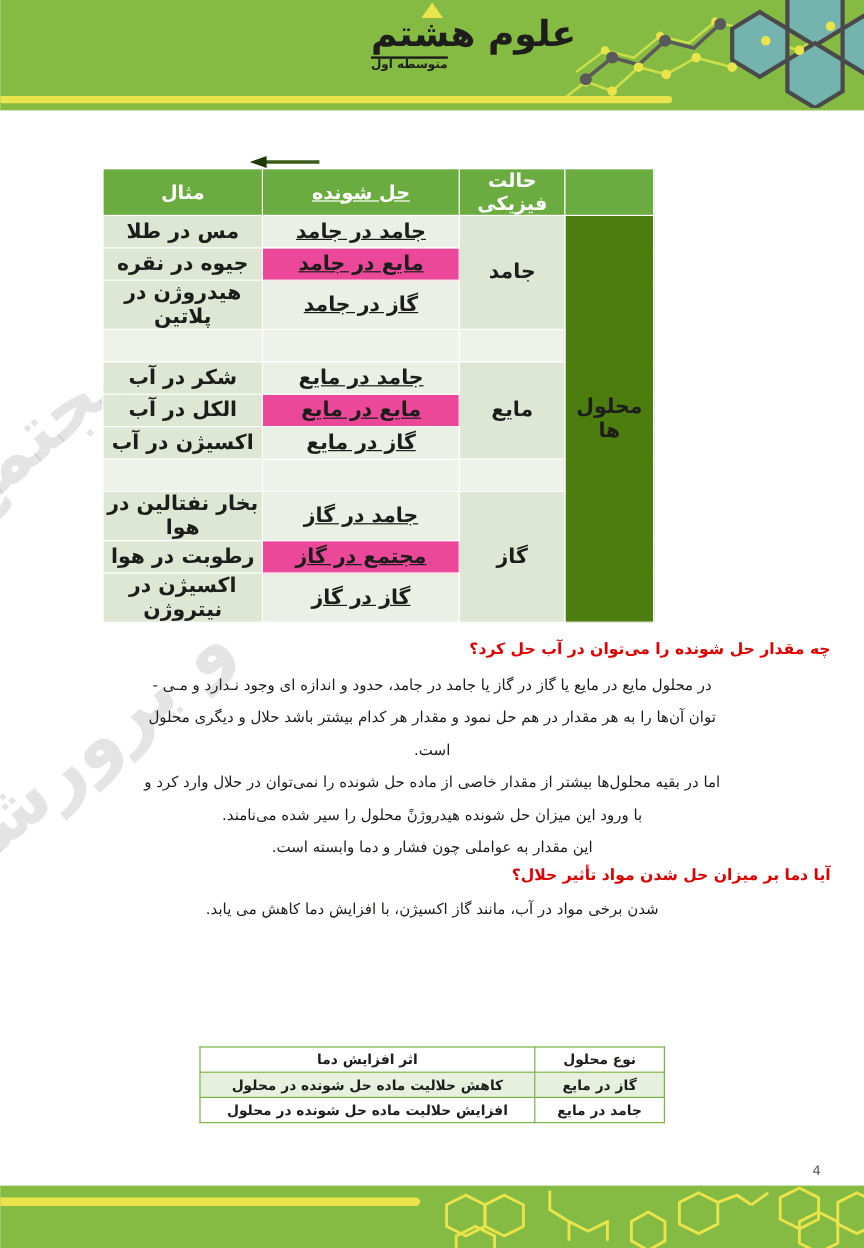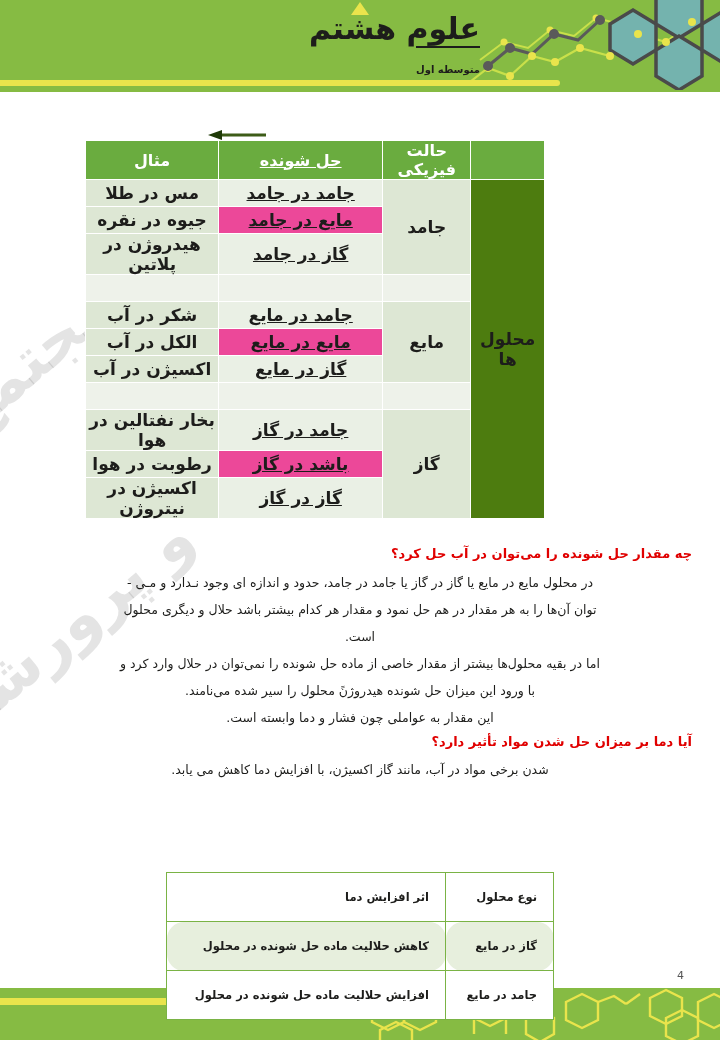--- a/index.html
+++ b/index.html
@@ -32,39 +32,39 @@
     top: -10px;
     right: 0;
     width: 250px;
     height: 100px;
   }
 
   .header-logo {
     position: absolute;
     top: 14px;
     right: 240px;
-    text-align: right;
+    text-align: left;
     line-height: 1;
     direction: rtl;
   }
   .logo-main {
     font-size: 30px;
     font-weight: bold;
     color: #1d1d1b;
     letter-spacing: 2px;
     white-space: nowrap;
   }
   .logo-sub {
     font-size: 10px;
     font-weight: bold;
     color: #1d1d1b;
     letter-spacing: 1px;
     margin-top: 2px;
     border-top: 2px solid #1d1d1b;
-    padding-top: 17px;
+    padding-top: 1px;
     display: inline-block;
   }
   .logo-caret {
     position: absolute;
     top: -12px;
     left: 42px;
     width: 0; height: 0;
     border-left: 9px solid transparent;
     border-right: 9px solid transparent;
     border-bottom: 13px solid #e9e44c;
@@ -216,21 +216,20 @@
     right: 28px;
     direction: rtl;
   }
   .q-heading {
     color: #e00000;
     font-size: 13px;
     font-weight: bold;
     text-align: right;
     line-height: 1.5;
     margin-bottom: 6px;
-    margin-top: 12px;
   }
   .para {
     font-size: 12.5px;
     color: #1d1d1b;
     line-height: 2.0;
     text-align: justify;
     text-align-last: center;
     margin-bottom: 2px;
   }
   .para-center { text-align: left; }
@@ -245,30 +244,30 @@
     justify-content: center;
   }
   table.bottom-table {
     border-collapse: collapse;
     width: 388px;
     table-layout: fixed;
     direction: rtl;
   }
   table.bottom-table td {
     border: 1.5px solid #7ab345;
-    text-align: right;
+    text-align: center;
     font-size: 11.5px;
     font-weight: bold;
     color: #1d1d1b;
-    height: 49px;
+    height: 21px;
     padding: 2px 16px;
     background: #ffffff;
   }
   table.bottom-table td.bt-type { width: 108px; }
-  table.bottom-table tr.bt-shaded td { background: #e7efdd; border-radius: 17px; }
+  table.bottom-table tr.bt-shaded td { background: #e7efdd; }
 </style>
 </head>
 <body>
 
 <div id="page-header">
 
   <svg class="header-hexes" viewBox="0 0 250 100" preserveAspectRatio="none">
 
     <polyline points="0,92 18,78 40,86 62,66 85,72 110,58 140,66 168,44 196,52 222,32 250,40" fill="none" stroke="#c9e04a" stroke-width="2.2"></polyline>
     <polyline points="10,70 34,52 58,58 80,40 104,46 126,28 150,34" fill="none" stroke="#c9e04a" stroke-width="2"></polyline>
@@ -370,21 +369,21 @@
           <td></td>
           <td></td>
         </tr>
 
         <tr>
           <td class="col-state" rowspan="3">گاز</td>
           <td class="col-solute">جامد در گاز</td>
           <td class="col-example">بخار نفتالین در هوا</td>
         </tr>
         <tr class="row-alt">
-          <td class="col-solute">باشد در گاز</td>
+          <td class="col-solute">مجتمع در گاز</td>
           <td class="col-example">رطوبت در هوا</td>
         </tr>
         <tr>
           <td class="col-solute">گاز در گاز</td>
           <td class="col-example">اکسیژن در نیتروژن</td>
         </tr>
       </tbody>
     </table>
   </div>
 
@@ -393,21 +392,21 @@
 
     <div class="para">در محلول مایع در مایع یا گاز در گاز یا جامد در جامد، حدود و اندازه ای وجود نـدارد و مـی -</div>
     <div class="para">توان آن‌ها را به هر مقدار در هم حل نمود و مقدار هر کدام بیشتر باشد حلال و دیگری محلول</div>
     <div class="para para-center">است.</div>
 
     <div class="para">اما در بقیه محلول‌ها بیشتر از مقدار خاصی از ماده حل شونده را نمی‌توان در حلال وارد کرد و</div>
     <div class="para para-center">با ورود این میزان حل شونده هیدروژنً محلول را سیر شده می‌نامند.</div>
 
     <div class="para para-center">این مقدار به عواملی چون فشار و دما وابسته است.</div>
 
-    <div class="q-heading" style="margin-top:2px;">آیا دما بر میزان حل شدن مواد تأثیر دارد؟</div>
+    <div class="q-heading" style="margin-top:2px;">آیا دما بر میزان حل شدن مواد تأثیر حلال؟</div>
 
     <div class="para para-center">شدن برخی مواد در آب، مانند گاز اکسیژن، با افزایش دما کاهش می یابد.</div>
   </div>
 
   <div class="bottom-table-wrap">
     <table class="bottom-table">
       <tbody>
         <tr>
           <td class="bt-type">نوع محلول</td>
           <td>اثر افزایش دما</td>

